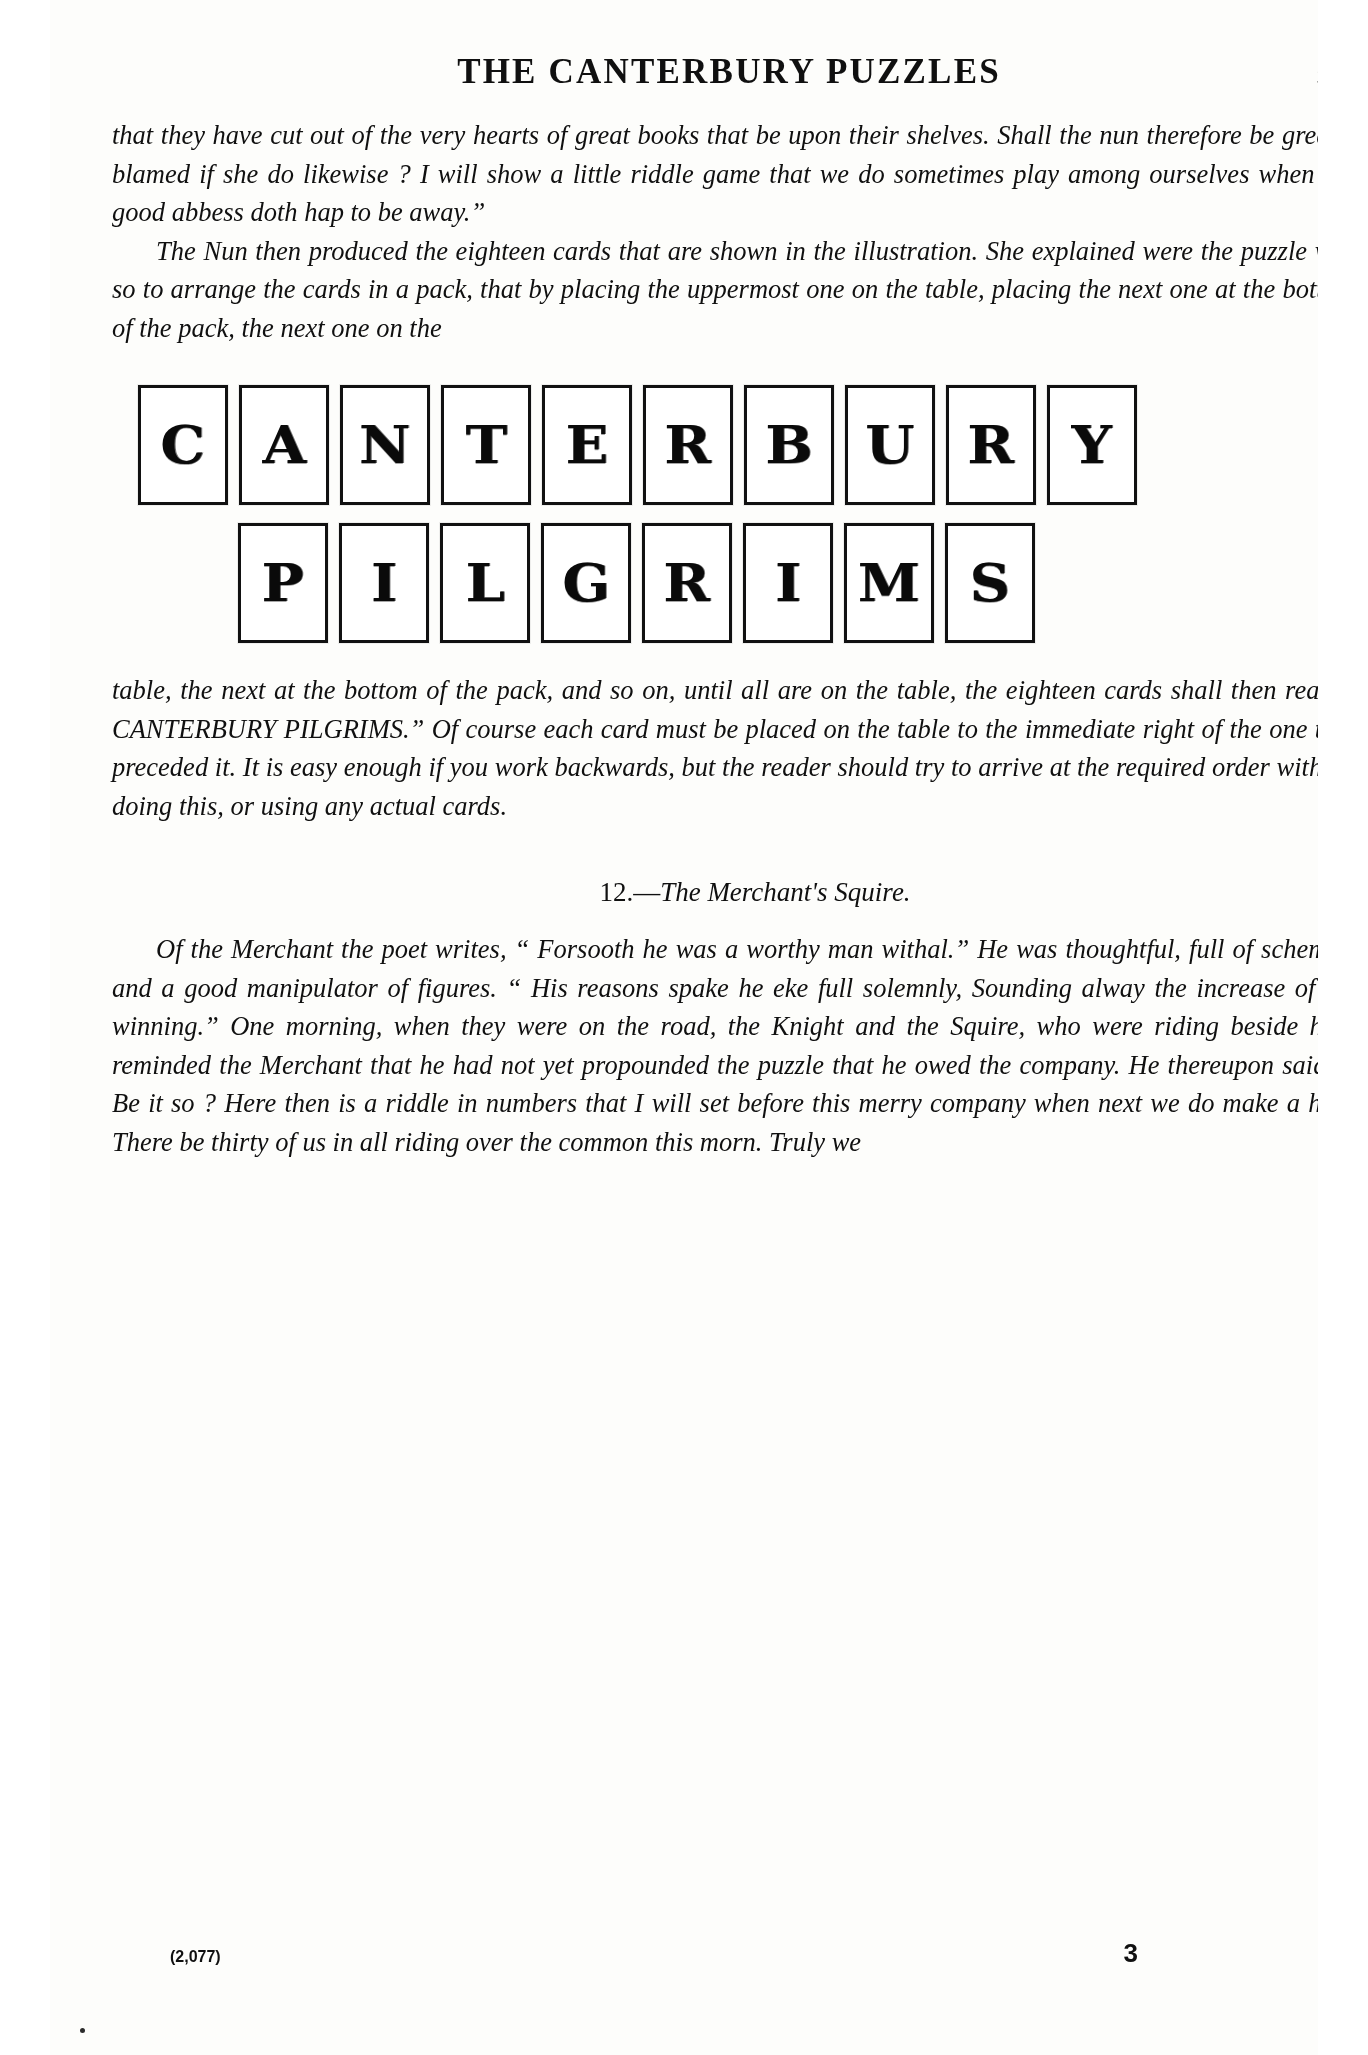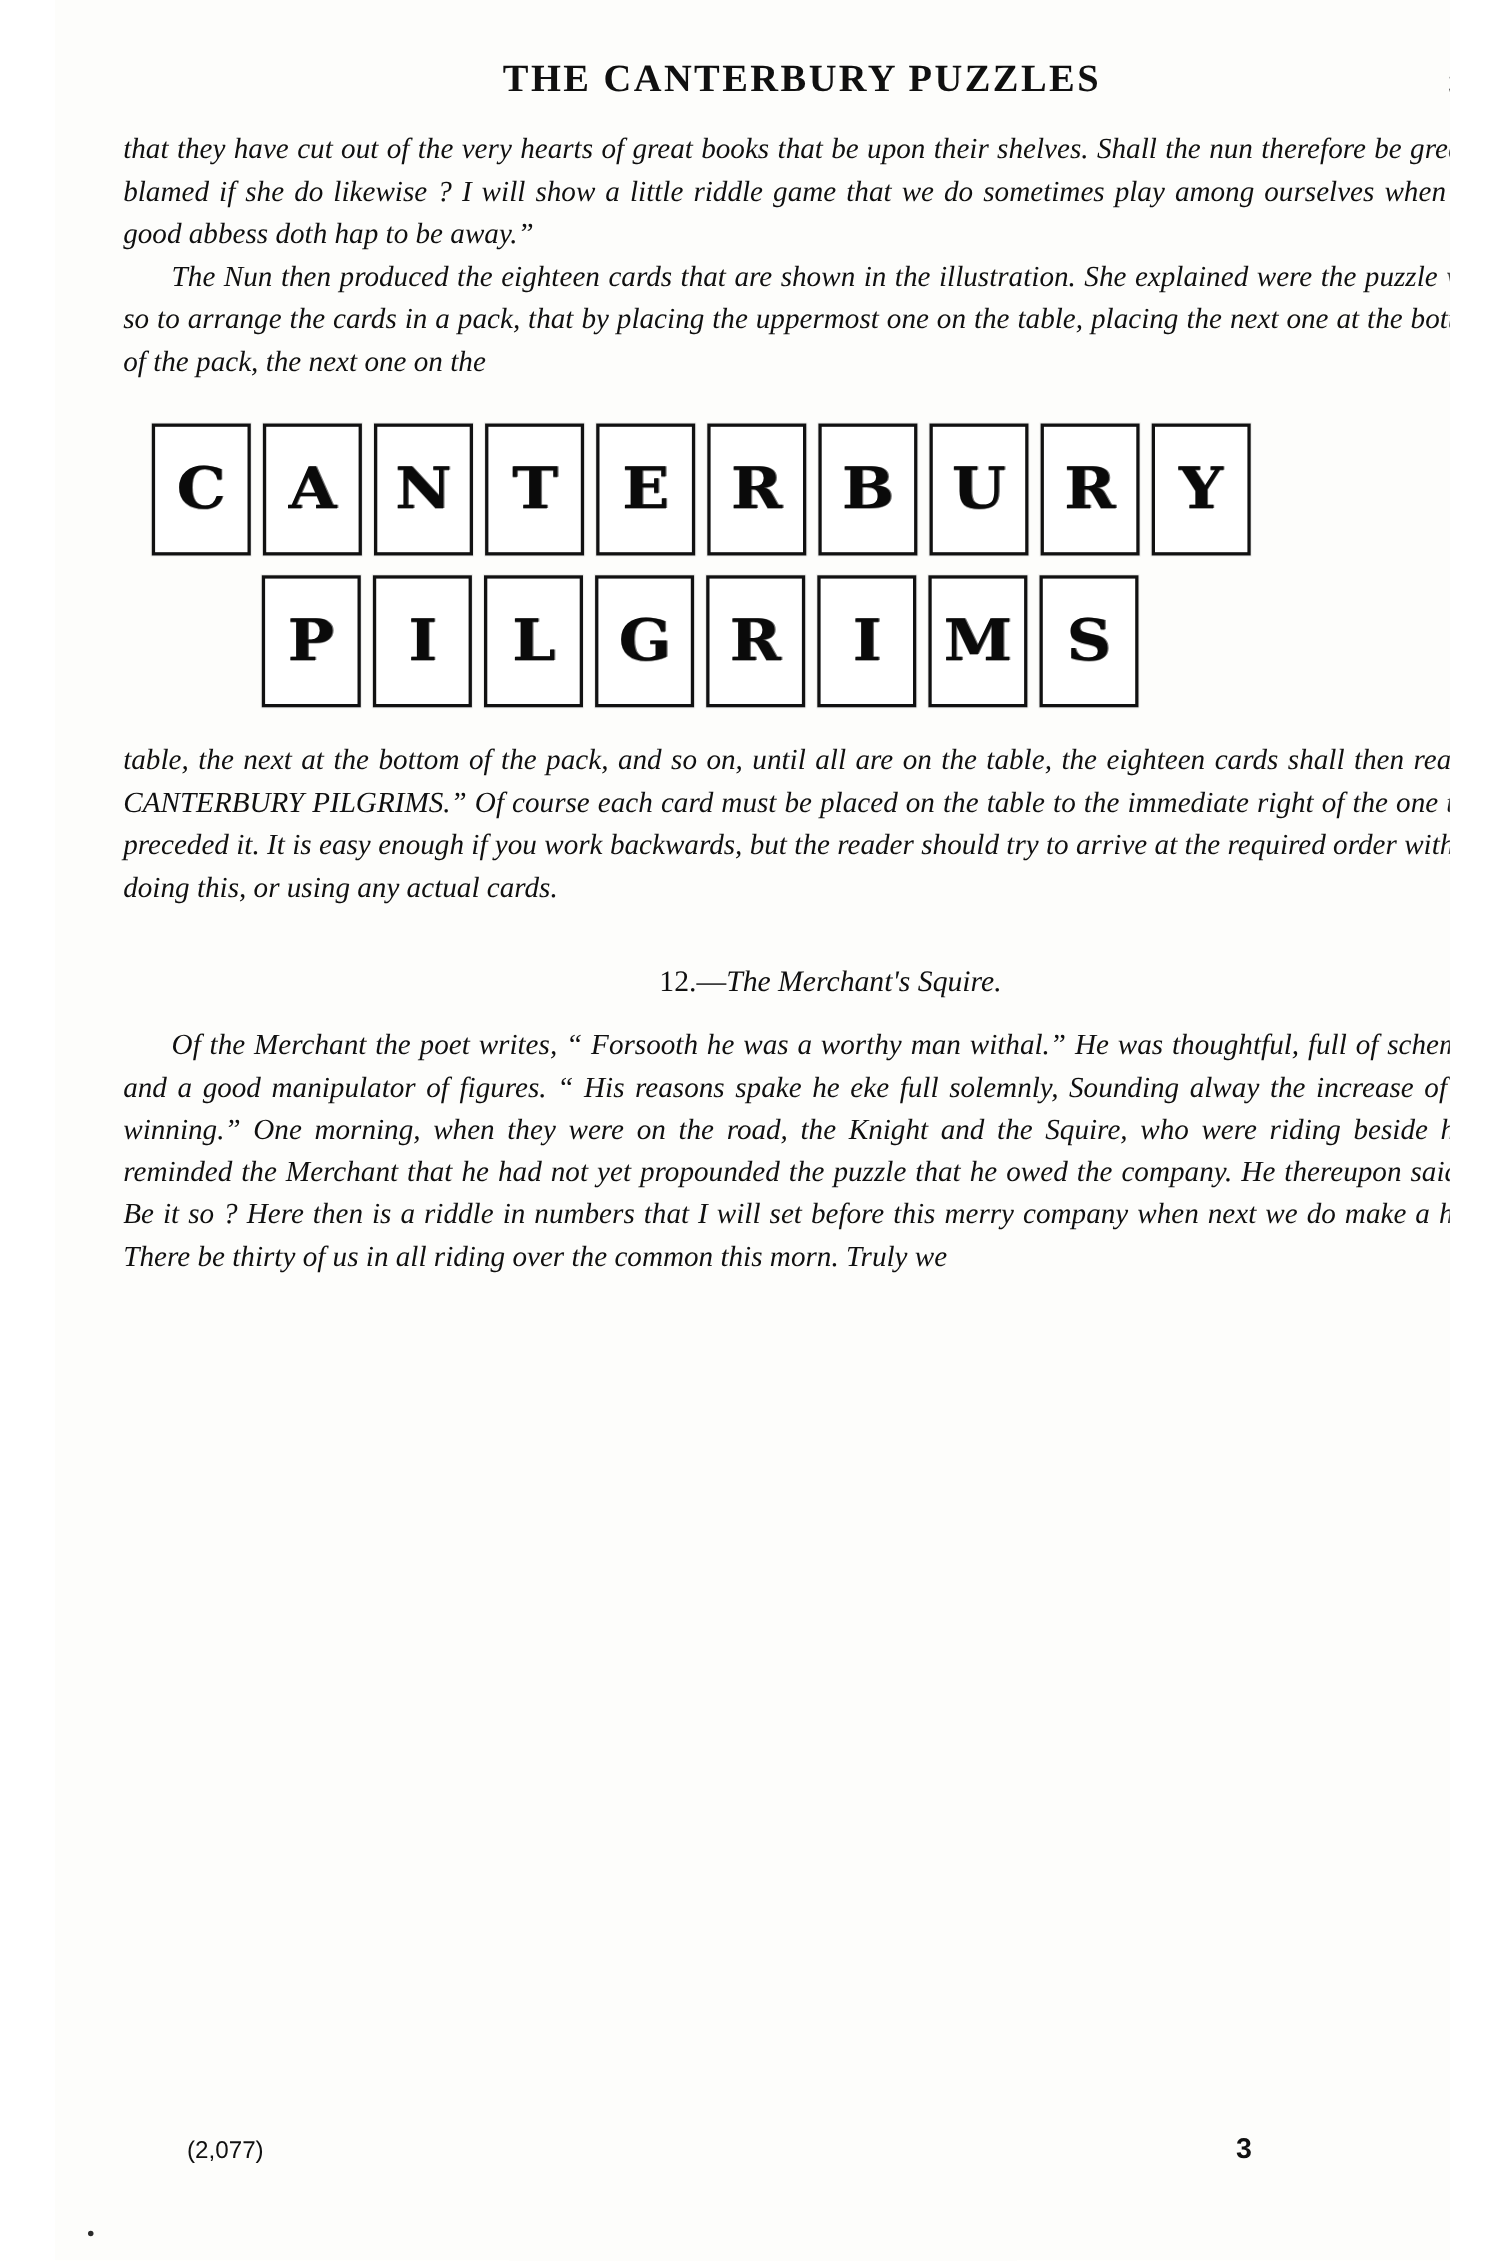--- a/index.html
+++ b/index.html
@@ -106,23 +106,23 @@
     position: absolute;
     left: 62px;
     right: 62px;
     bottom: 86px;
     display: flex;
     justify-content: space-between;
     align-items: baseline;
     font-family: "Liberation Sans", sans-serif;
   }
   .sig-left {
-    font-size: 22px;
+    font-size: 16px;
     padding-left: 58px;
-    font-weight: normal;
+    font-weight: bold;
   }
   .sig-right {
     font-size: 26px;
     font-weight: bold;
     padding-right: 118px;
   }
   .edge-mark {
     position: absolute;
     left: 30px;
     bottom: 22px;

